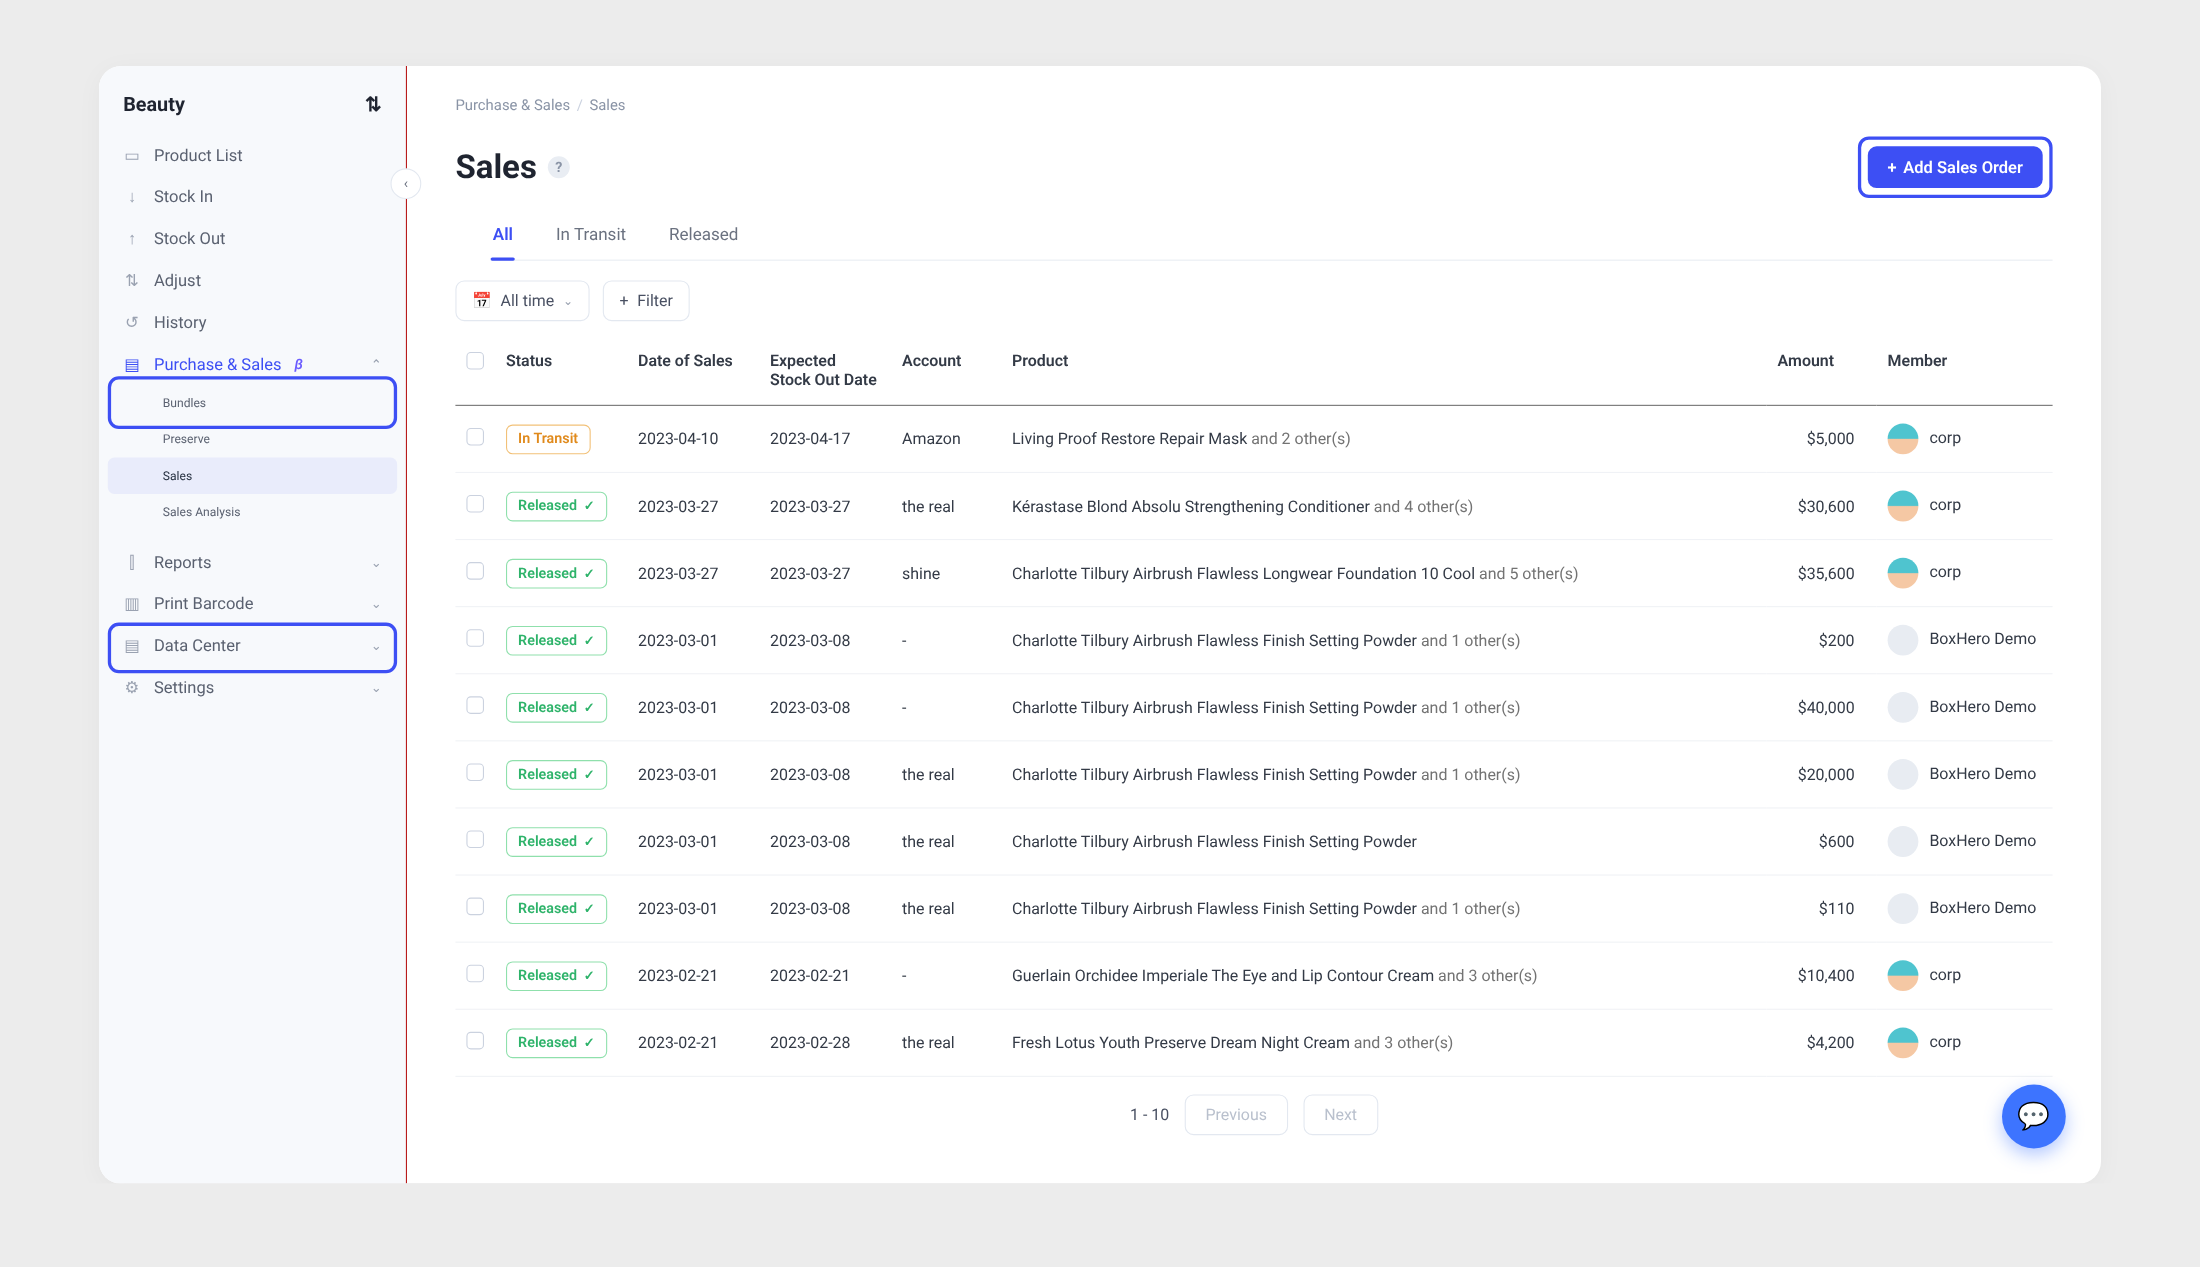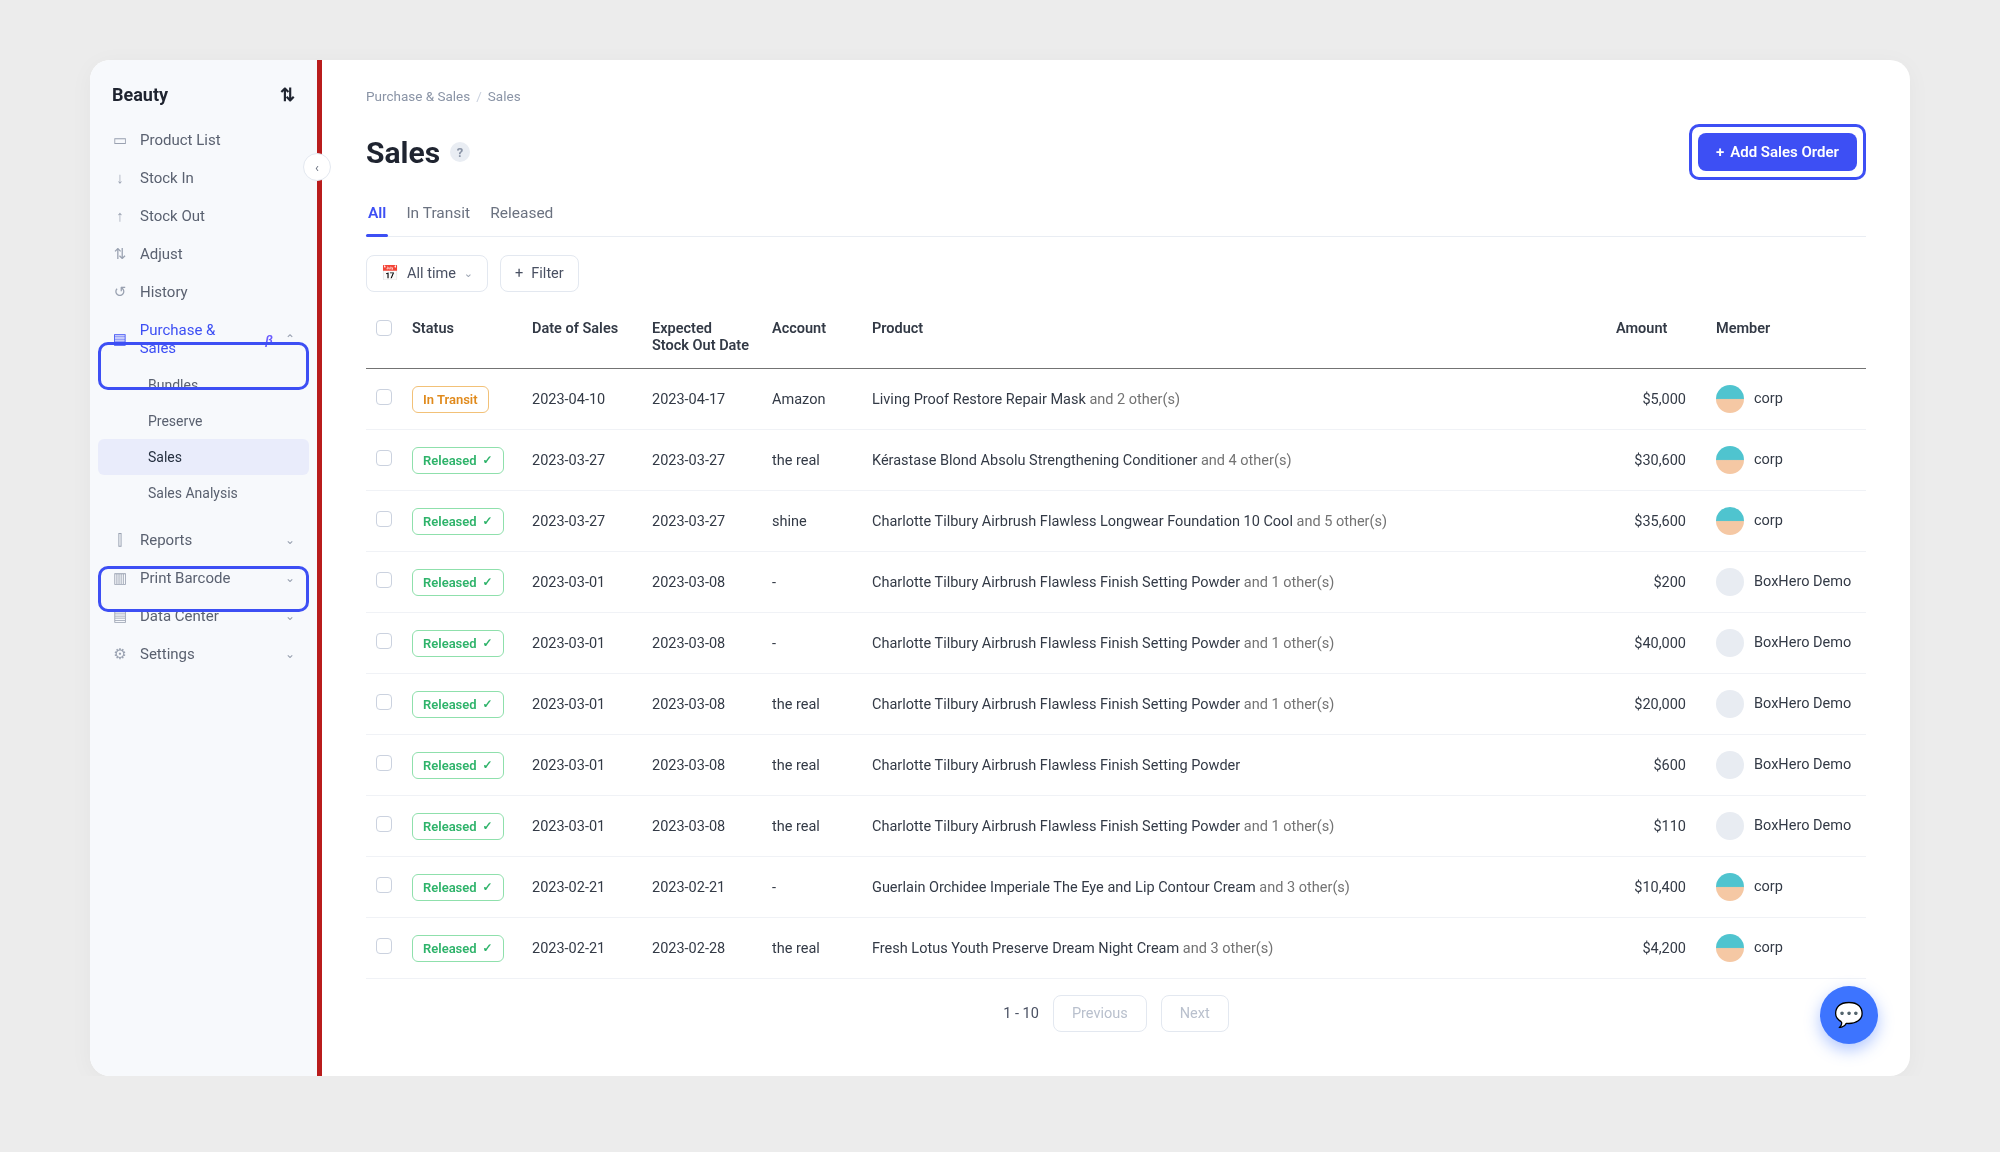--- a/index.html
+++ b/index.html
@@ -1,41 +1,41 @@
 <!DOCTYPE html>
 <html><head>
 <meta charset="utf-8">
 <style>
 * { margin:0; padding:0; box-sizing:border-box; font-family:-apple-system,BlinkMacSystemFont,"Segoe UI",Roboto,Helvetica,Arial,sans-serif; }
 body { background:#ececec; display:flex; align-items:flex-start; justify-content:center; padding:60px 80px 0; }
 .app { width:1820px; background:#fff; border-radius:20px; display:flex; box-shadow:0 4px 24px rgba(0,0,0,.04); overflow:hidden; min-height:1000px; position:relative;}
-.sidebar { width:232px; background:#f7f9fc; border-right:5px solid #b91c1c; padding:24px 0; position:relative; }
+.sidebar { width:280px; background:#f7f9fc; border-right:1px solid #b91c1c; padding:24px 0; position:relative; }
 .team-select{ padding:0 22px 16px; display:flex; align-items:center; justify-content:space-between;}
 .team-select span{ font-size:18px; font-weight:700; color:#1f2430;}
 .updown{ font-size:12px; color:#8a94a6; cursor:pointer;}
 .nav { list-style:none; }
 .nav li{ display:flex; align-items:center; gap:12px; padding:10px 22px; font-size:15px; color:#5a6170; cursor:pointer; position:relative;}
 .nav li .ic { width:16px; color:#9aa2b1; display:inline-flex; justify-content:center;}
-.nav li.indent { padding-left:58px; font-size:14px;}
+.nav li.indent { padding-left:58px; font-size:11px;}
 .nav li .chev { margin-left:auto; color:#9aa2b1; font-size:12px;}
 .nav li.selected { background:#e9ecfb; color:#263040; border-radius:6px; margin:0 8px; padding-left:50px;}
 .beta { color:#6b5cff; font-style:italic; font-size:13px; font-weight:600;}
 .hl { border:3px solid #3d4ff4; border-radius:10px; position:absolute; pointer-events:none;}
 .hl1{ left:8px; right:8px; top:282px; height:48px;}
 .hl2{ left:8px; right:8px; top:506px; height:46px;}
 .collapse-btn{ position:absolute; right:-14px; top:93px; width:28px; height:28px; border-radius:50%; background:#fff; border:1px solid #e3e8f0; display:flex; align-items:center; justify-content:center; color:#6b7280; font-size:13px; cursor:pointer; z-index:5;}
 .main{ flex:1; padding:28px 44px; }
 .crumbs{ font-size:13.5px; color:#8a94a6; margin-bottom:20px;}
 .crumbs .sep{ margin:0 6px; color:#cbd2df;}
 .page-head{ display:flex; align-items:center; justify-content:space-between; margin-bottom:8px;}
 .page-title{ font-size:30px; font-weight:700; color:#1f2430; display:flex; align-items:center; gap:10px;}
 .help{ width:20px; height:20px; border-radius:50%; background:#e9edf3; color:#8a94a6; font-size:13px; display:inline-flex; align-items:center; justify-content:center; cursor:pointer;}
 .add-wrap{ border:3px solid #3d4ff4; border-radius:10px; padding:6px;}
 .add-btn{ background:#3d4ff4; color:#fff; border:none; border-radius:8px; padding:10px 18px; font-size:15px; font-weight:600; display:flex; align-items:center; gap:6px; cursor:pointer;}
-.tabs{ display:flex; gap:16px; border-bottom:1px solid #e9edf3; margin-top:14px;}
+.tabs{ display:flex; gap:35px; border-bottom:1px solid #e9edf3; margin-top:14px;margin-left:32px;}
 .tab{ padding:10px 2px 14px; font-size:15.5px; color:#6b7280; cursor:pointer; position:relative;}
 .tab.active{ color:#3d4ff4; font-weight:600;}
 .tab.active::after{ content:""; position:absolute; left:0; right:0; bottom:-1px; height:3px; background:#3d4ff4; border-radius:2px;}
 .filters{ display:flex; gap:12px; padding:18px 0;}
 .fbtn{ border:1px solid #e3e8f0; background:#fff; border-radius:8px; padding:9px 14px; font-size:14.5px; color:#495062; display:flex; align-items:center; gap:8px; cursor:pointer;}
 .fbtn .chev{ font-size:11px; color:#9aa2b1;}
 table{ width:100%; border-collapse:collapse;}
 thead th{ text-align:left; font-size:14.5px; font-weight:600; color:#333a46; padding:10px 10px 14px; border-bottom:1px solid #737373; vertical-align:top;}
 tbody td{ font-size:14.5px; color:#333a46; padding:16px 10px; border-bottom:1px solid #f0f2f6; vertical-align:middle;}
 .col-cb{ width:34px;}

